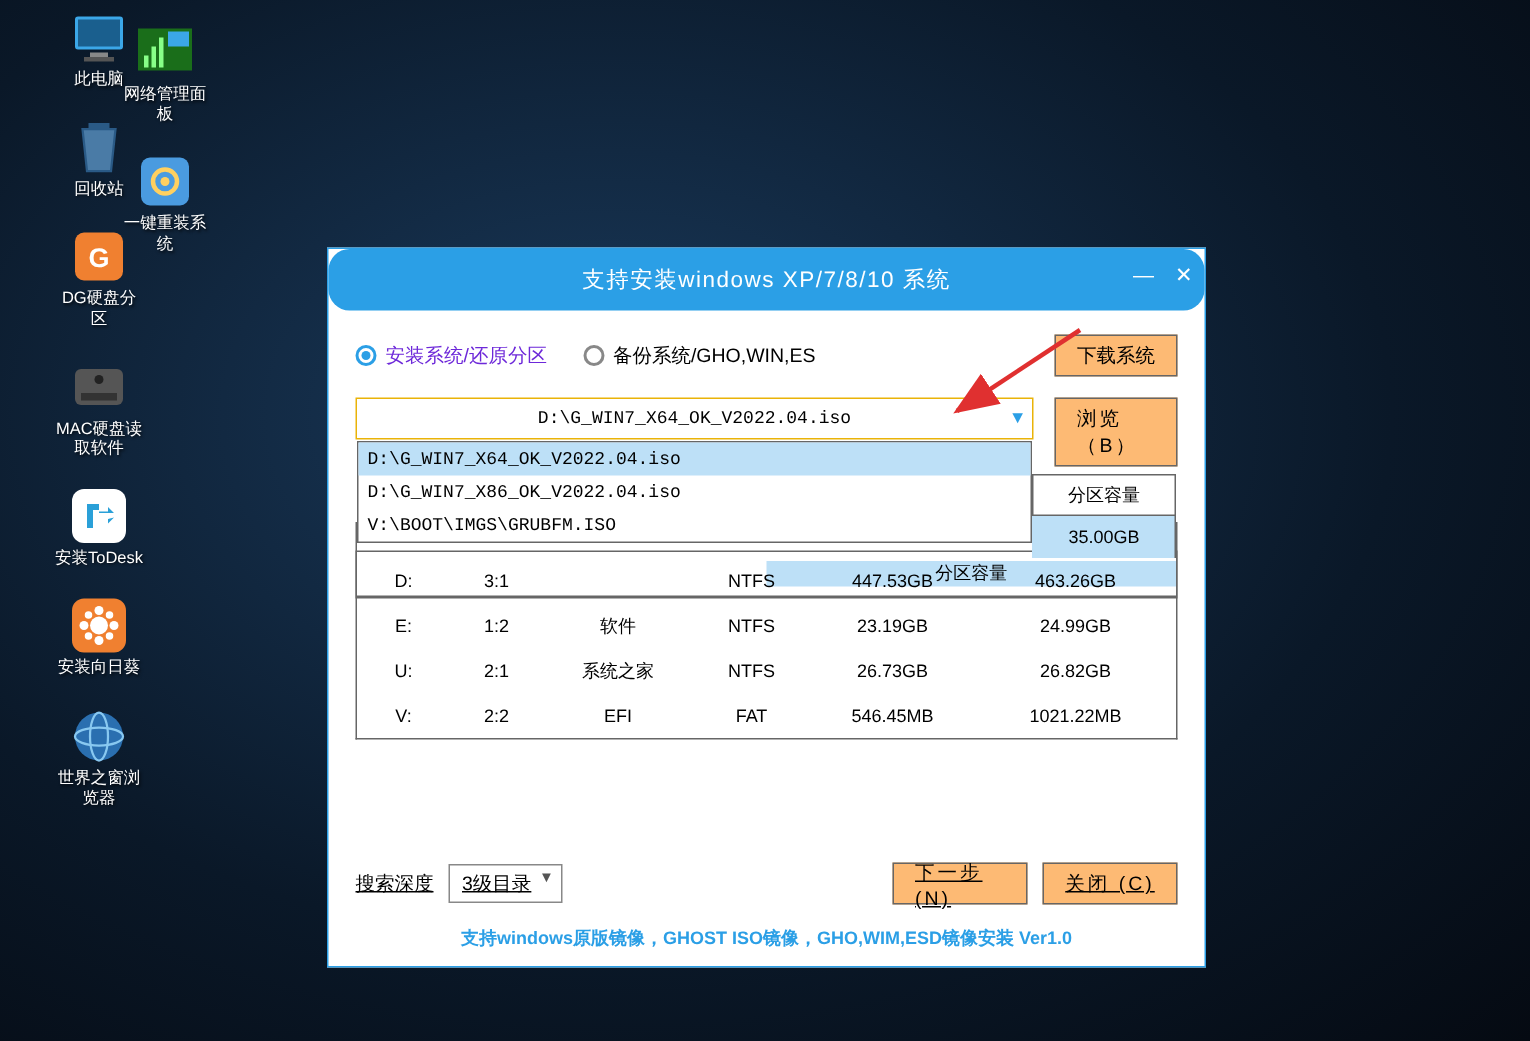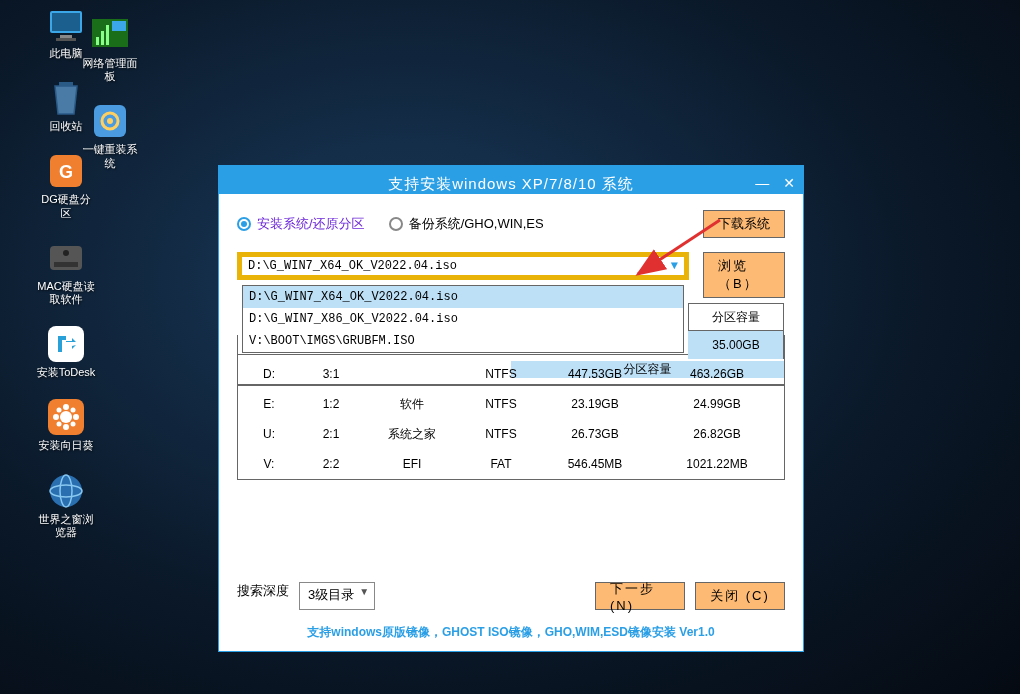--- a/index.html
+++ b/index.html
@@ -49,26 +49,27 @@
 
 .dialog {
   position: absolute;
   left: 218px;
   top: 165px;
   width: 586px;
   background: #fff;
   border: 1px solid #2b9fe6;
 }
 .title-bar {
-  height: 28px;
+  height: 41px;
   background: #2b9fe6;
   display: flex;
-  align-items: flex-end;
+  align-items: center;
   justify-content: center;
   position: relative;
+  border-radius: 14px;
 }
 .title-text {
   color: #fff;
   font-size: 15px;
   letter-spacing: 1px;
 }
 .window-controls {
   position: absolute;
   right: 8px;
   top: 0;
@@ -133,28 +134,29 @@
   margin-bottom: 6px;
 }
 
 .combo-row {
   display: flex;
   gap: 14px;
   margin-bottom: 0;
 }
 .combo {
   flex: 1;
-  border: 5px solid #eab308;
+  border: 1px solid #eab308;
   height: 28px;
   display: flex;
   align-items: center;
   padding: 0 6px;
   font-family: "Courier New", monospace;
   font-size: 12px;
   position: relative;
+  justify-content: center;
 }
 .combo-arrow {
   position: absolute;
   right: 6px;
   top: 50%;
   transform: translateY(-50%);
   color: #2b9fe6;
 }
 .browse-btn { width: 82px; justify-content: center; letter-spacing: 2px; }
 
@@ -190,22 +192,24 @@
 .c1 { width: 62px; }
 .c2 { width: 62px; }
 .c3 { width: 100px; }
 .c4 { width: 78px; }
 .c5 { width: 110px; }
 .c6 { flex: 1; }
 .trow.selected-row { background: #bde0f7; }
 
 .bottom-row {
   display: flex;
-  margin-top: 20px;
+  align-items: center;
+  margin-top: 0;
   gap: 10px;
+  text-decoration: underline;
 }
 .depth-select {
   border: 1px solid #888;
   padding: 3px 20px 3px 8px;
   font-size: 13px;
   position: relative;
   cursor: pointer;
 }
 .depth-select::after {
   content: "▼";

